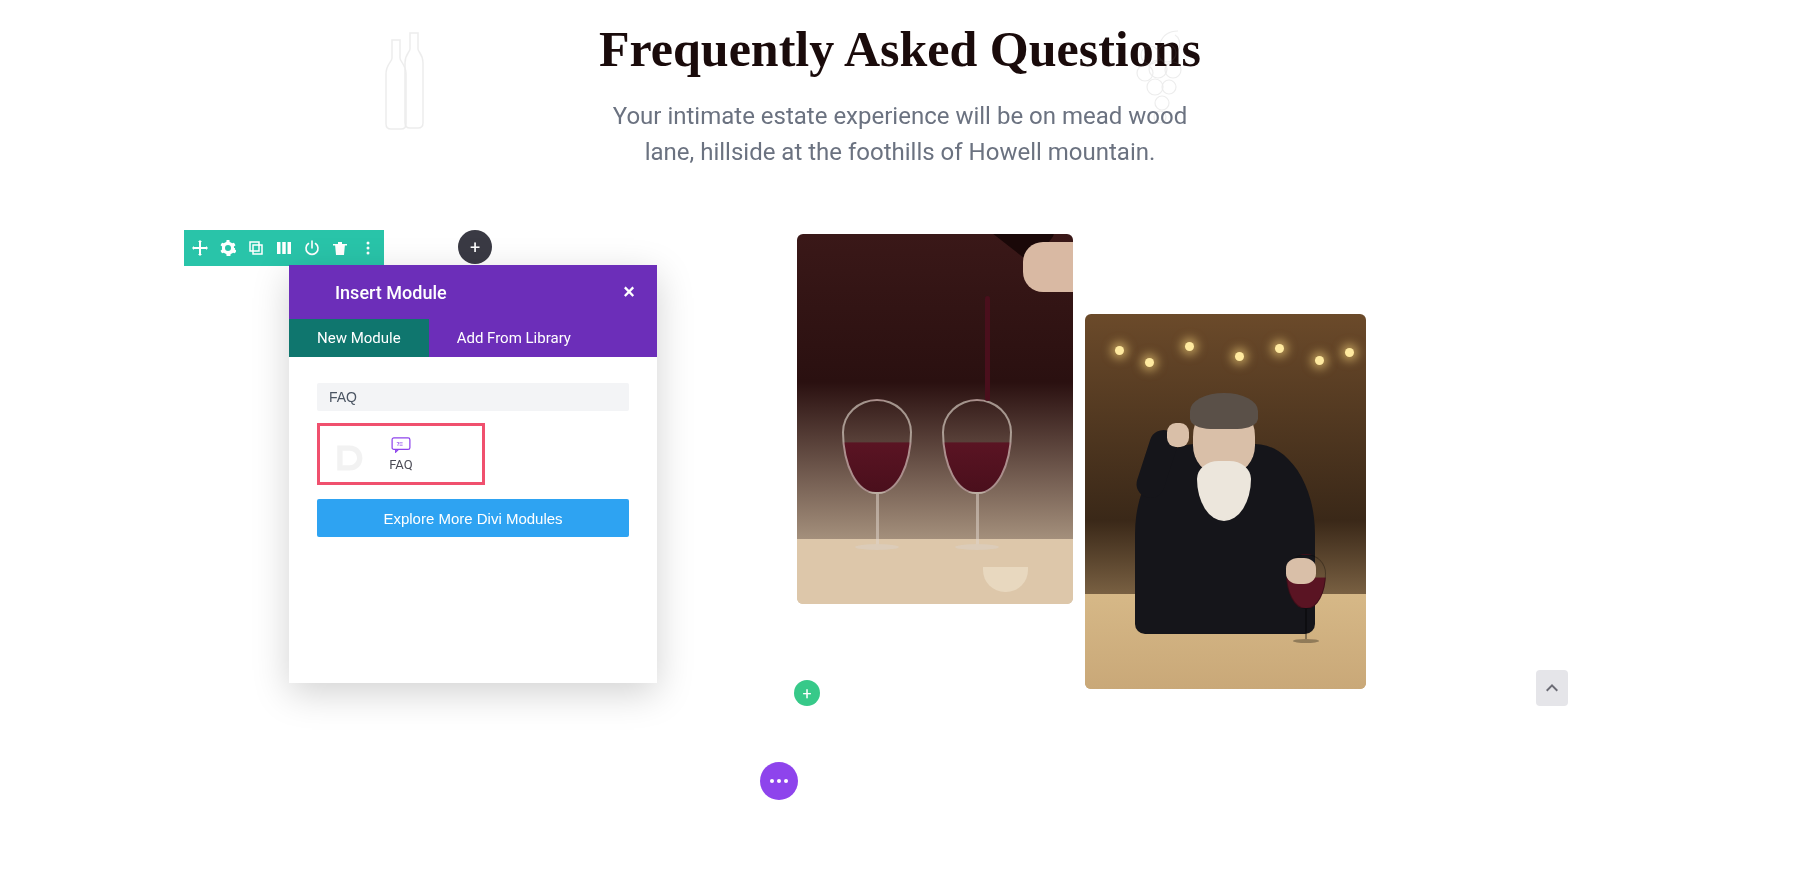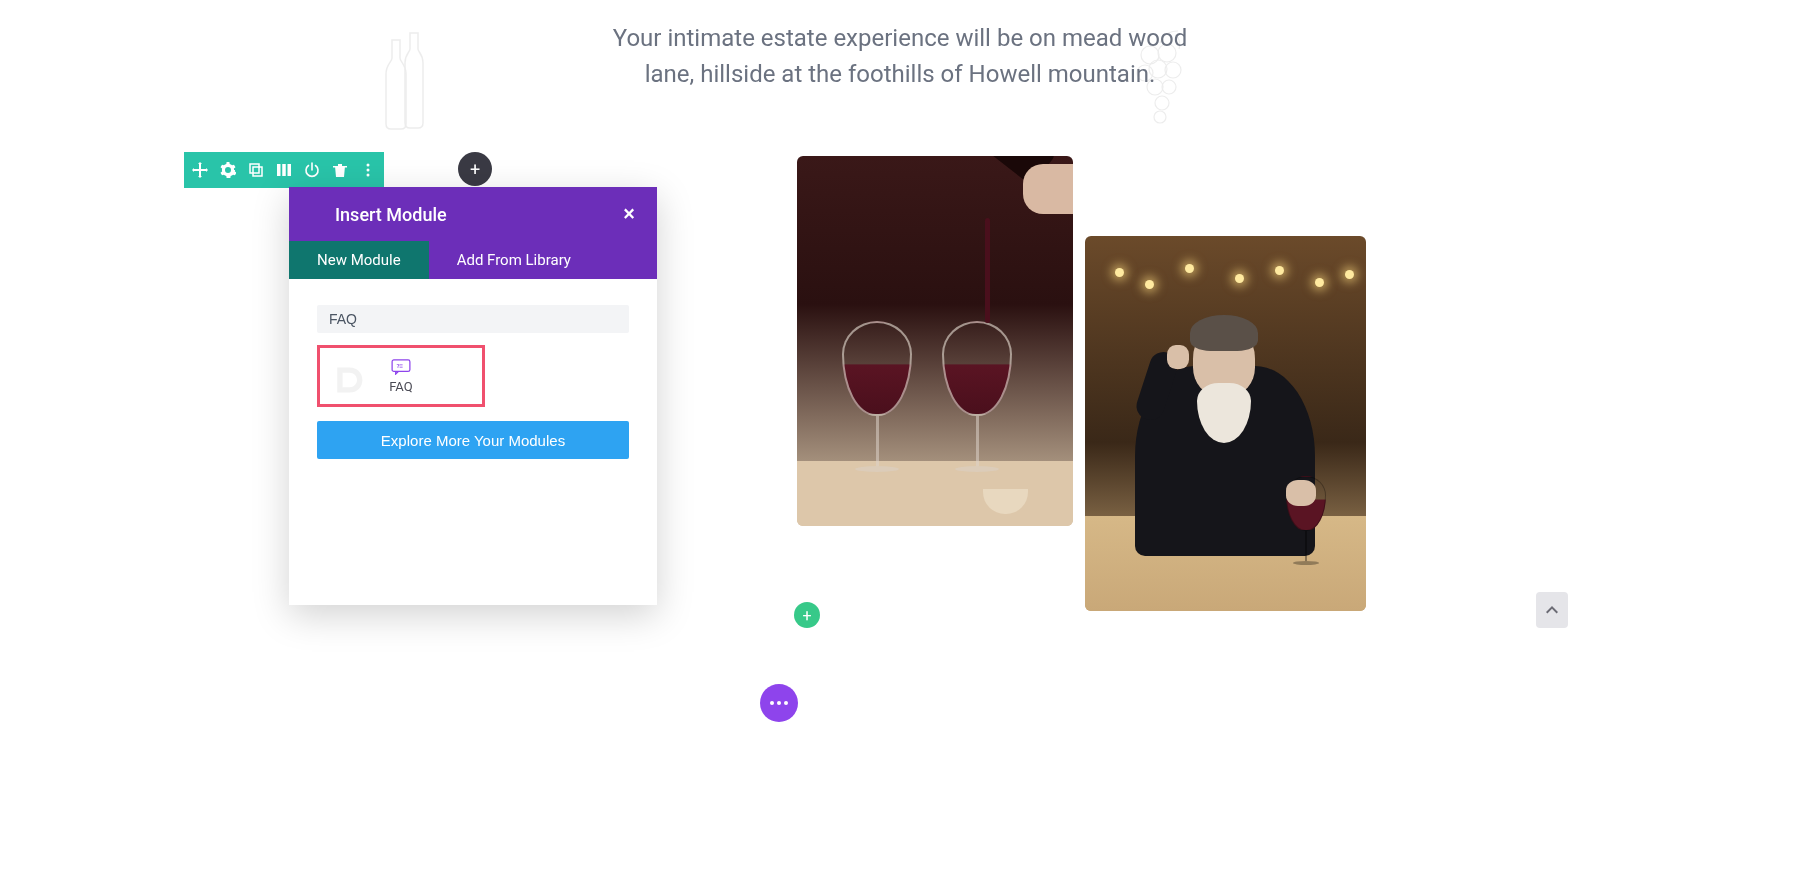--- a/index.html
+++ b/index.html
@@ -465,20 +465,21 @@
           <circle cx="20" cy="48" r="8"></circle>
           <circle cx="30" cy="62" r="8"></circle>
           <circle cx="44" cy="62" r="7"></circle>
           <circle cx="37" cy="78" r="7"></circle>
           <circle cx="35" cy="92" r="6"></circle>
           <path d="M35 18c3-8 10-12 18-12"></path>
           <path d="M50 10c4 2 6 8 4 14"></path>
         </g>
       </svg>
   </div>
+  <h1 class="page-title">Frequently Asked Questions</h1>
   <p class="page-subtitle">Your intimate estate experience will be on mead wood lane, hillside at the foothills of Howell mountain.</p>
 </div>
 
 <div class="content-area">
 
   <div class="toolbar">
     <div class="toolbar-icon">
         <svg viewBox="0 0 16 16">
           <path d="M8 0l2 2H9v5h5V6l2 2-2 2V9H9v5h1l-2 2-2-2h1V9H2v1L0 8l2-2v1h5V2H6z"></path>
         </svg>
@@ -541,21 +542,21 @@
           <svg class="faq-icon" viewBox="0 0 22 18">
               <g fill="none" stroke="#8e44ec" stroke-width="1.4">
                 <rect x="1" y="1" width="20" height="13" rx="2"></rect>
                 <path d="M8 14l-3 3v-3"></path>
               </g>
               <text x="6" y="10" font-size="7" fill="#8e44ec" font-weight="600">?≡</text>
             </svg>
           <span class="module-item-label">FAQ</span>
         </div>
       </div>
-      <button class="explore-btn">Explore More Your Modules</button>
+      <button class="explore-btn">Explore More Divi Modules</button>
     </div>
   </div>
 
   <div class="img-frame img-wine">
     <div class="wine-table"></div>
     <div class="wine-bowl-small"></div>
     <div class="wine-glass wg1">
         <div class="bowl"></div>
         <div class="stem"></div>
         <div class="base"></div>

